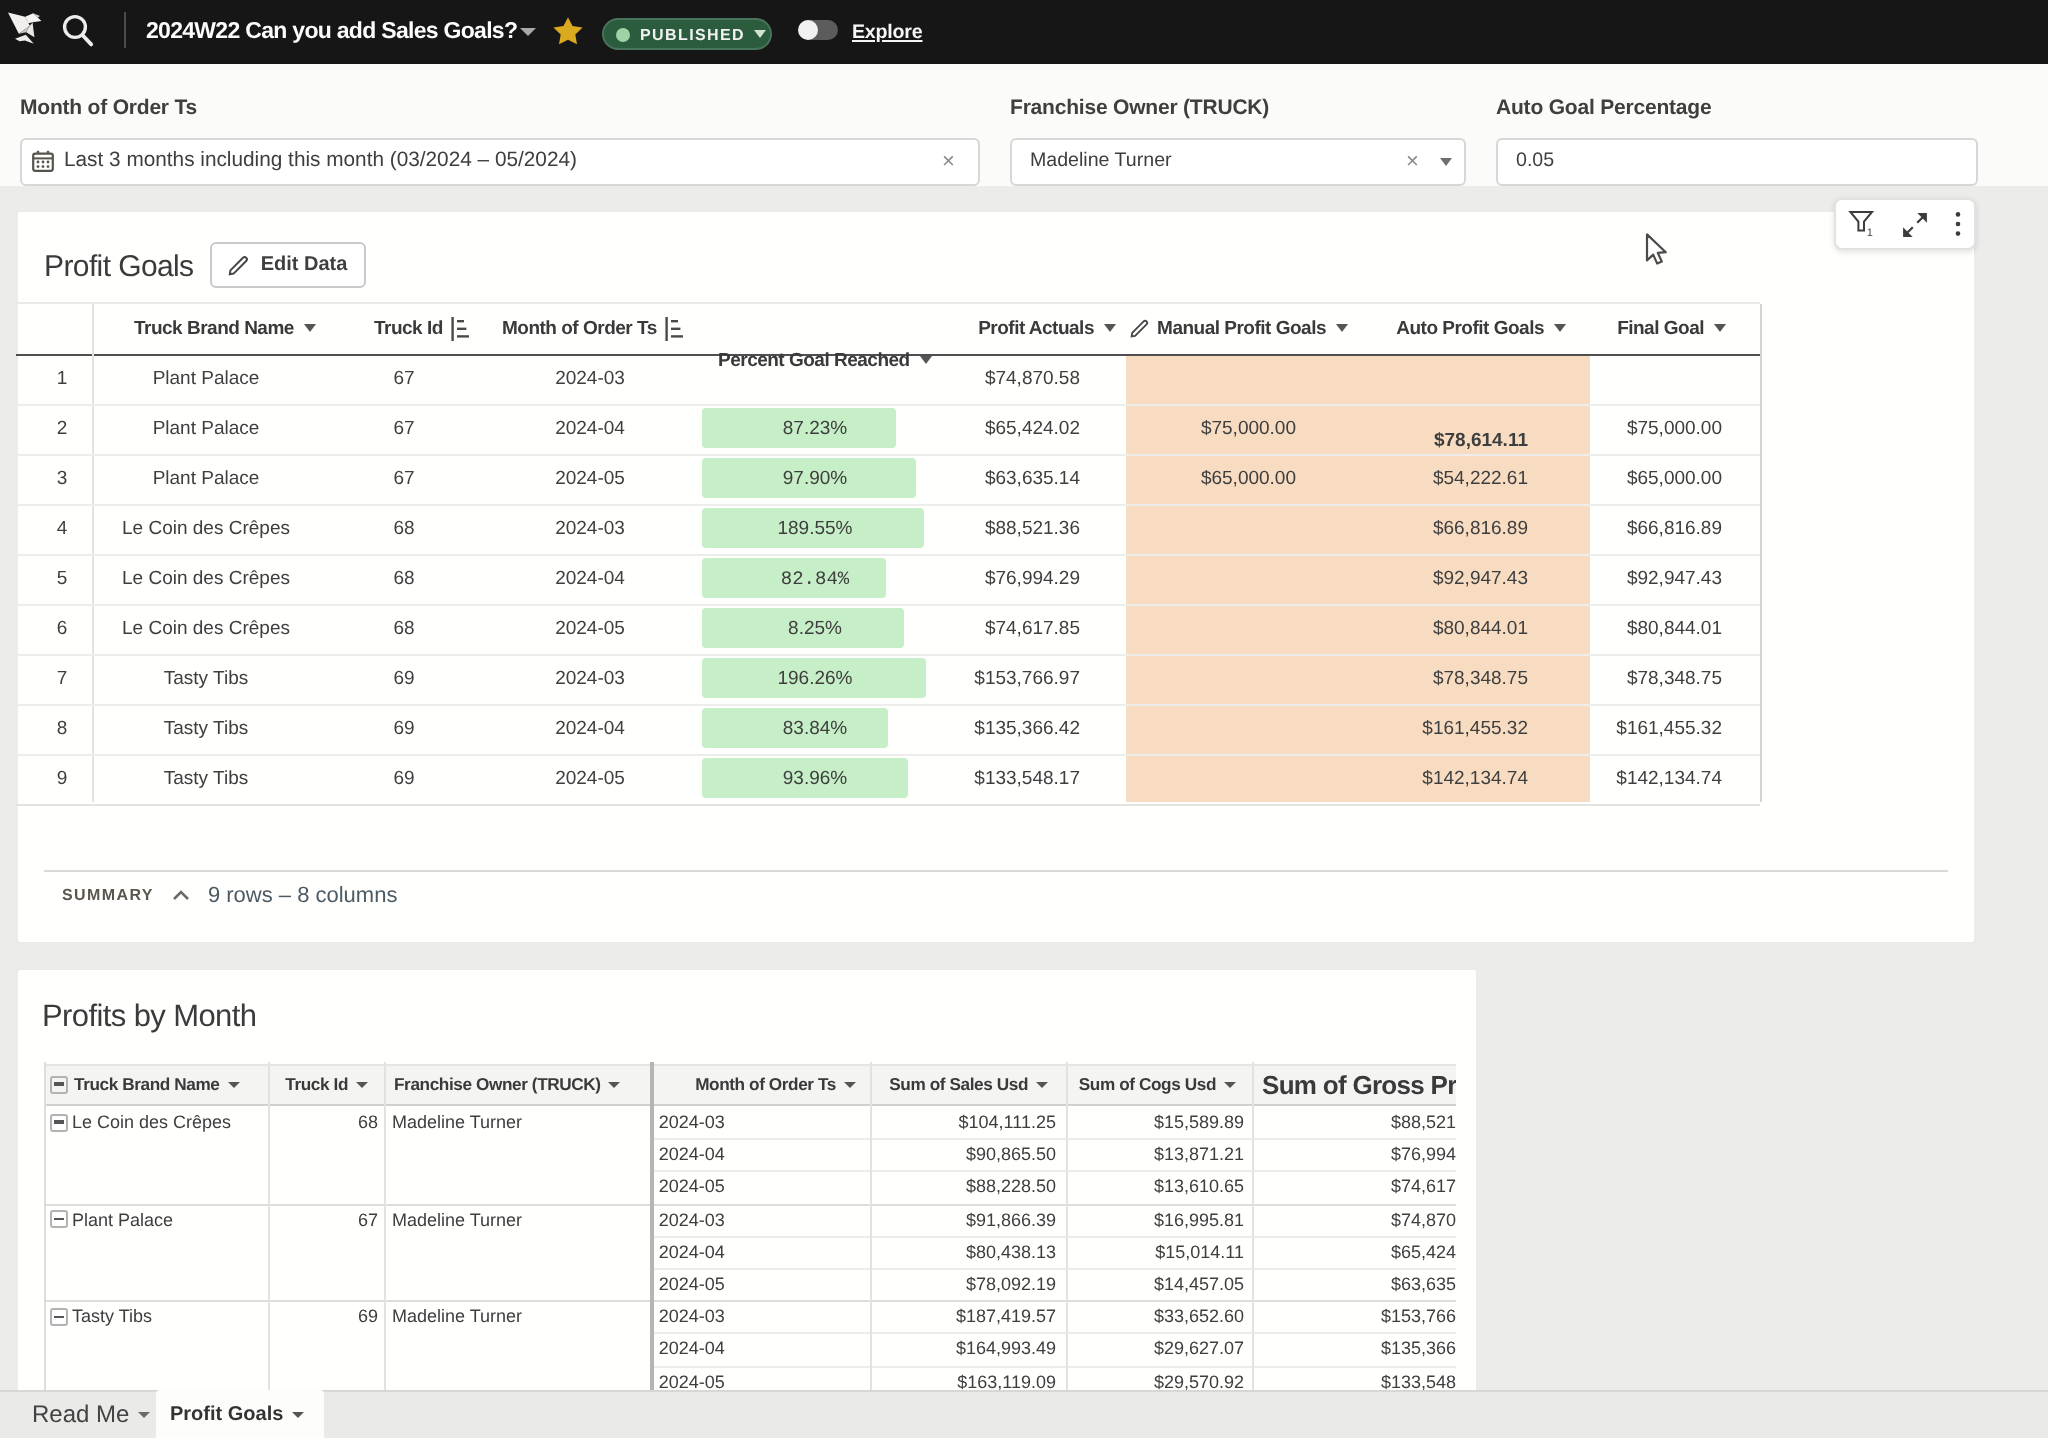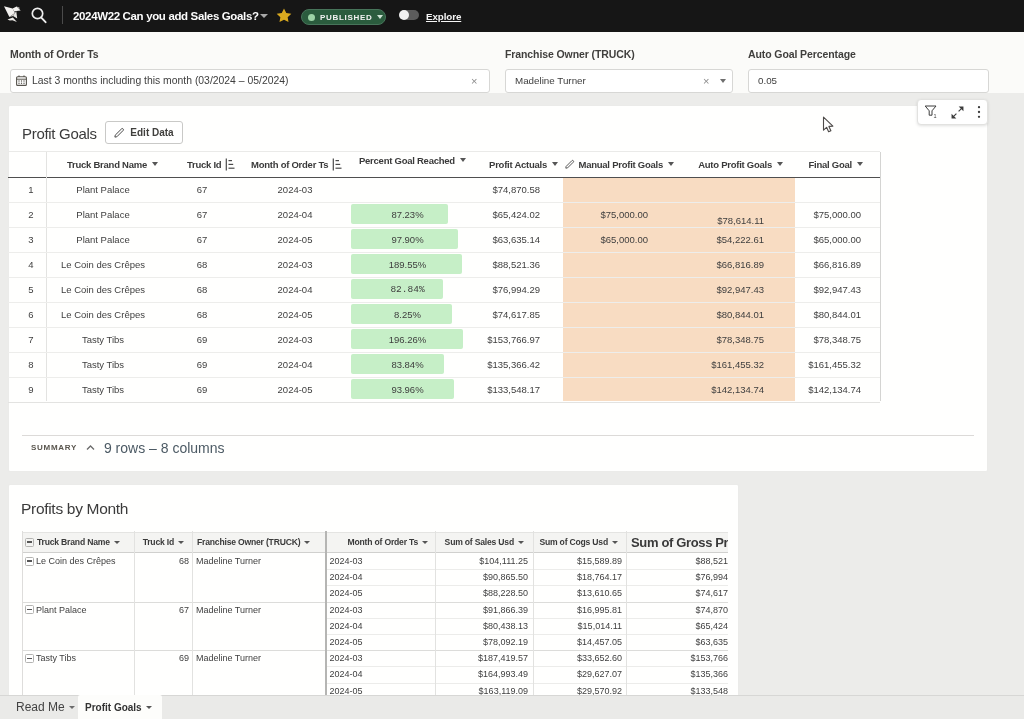--- a/index.html
+++ b/index.html
@@ -102,41 +102,41 @@
       </g>
     </svg></div>
 <div class="abs lft hd1" style="left:251px;top:152px;height:24.5px;">Month of Order Ts<svg width="10" height="13" viewBox="0 0 10 13" style="margin-left:4px;">
       <g stroke="#4a4a4a" stroke-width="1.2">
         <line x1="1.3" y1="0.5" x2="1.3" y2="12.5"></line>
         <line x1="3.5" y1="2.6" x2="7.0" y2="2.6"></line>
         <line x1="3.5" y1="6.4" x2="8.2" y2="6.4"></line>
         <line x1="3.5" y1="10.2" x2="9.5" y2="10.2"></line>
       </g>
     </svg></div>
-<div class="abs lft hd1" style="left:359px;top:148px;height:24.5px;justify-content:center;">Percent Goal Reached<span class="car"></span></div>
+<div class="abs lft hd1" style="left:359px;top:168px;height:24.5px;justify-content:center;">Percent Goal Reached<span class="car"></span></div>
 <div class="abs rgt hd1" style="left:465px;width:98px;top:152px;height:24.5px;padding-right:5px;">Profit Actuals<span class="car"></span></div>
 <div class="abs rgt hd1" style="left:563px;width:117px;top:152px;height:24.5px;padding-right:6px;"><svg width="10" height="10" viewBox="0 0 11 11" style="margin-right:4px;">
       <path d="M1.2 8.2 L7.5 1.9 a1.1 1.1 0 0 1 1.6 1.6 L2.8 9.8 L0.9 10.1 Z" fill="none" stroke="#474747" stroke-width="1"></path>
     </svg>Manual Profit Goals<span class="car"></span></div>
 <div class="abs rgt hd1" style="left:680px;width:109px;top:152px;height:24.5px;padding-right:6px;">Auto Profit Goals<span class="car"></span></div>
 <div class="abs rgt hd1" style="left:789px;width:80px;top:152px;height:24.5px;padding-right:6px;">Final Goal<span class="car"></span></div>
 <div class="abs ctr t1" style="left:12px;width:38px;top:176.5px;height:25.0px;">1</div>
 <div class="abs ctr t1" style="left:46px;width:114px;top:176.5px;height:25.0px;">Plant Palace</div>
 <div class="abs ctr t1" style="left:160px;width:84px;top:176.5px;height:25.0px;">67</div>
 <div class="abs ctr t1" style="left:244px;width:102px;top:176.5px;height:25.0px;">2024-03</div>
 <div class="abs rgt t1" style="left:440px;width:100px;top:176.5px;height:25.0px;">$74,870.58</div>
 <div class="abs ctr t1" style="left:12px;width:38px;top:201.5px;height:25.0px;">2</div>
 <div class="abs ctr t1" style="left:46px;width:114px;top:201.5px;height:25.0px;">Plant Palace</div>
 <div class="abs ctr t1" style="left:160px;width:84px;top:201.5px;height:25.0px;">67</div>
 <div class="abs ctr t1" style="left:244px;width:102px;top:201.5px;height:25.0px;">2024-04</div>
 <div class="abs" style="left:351px;top:204.0px;width:96.5px;height:20px;background:#c6efc7;border-radius:2px;"></div>
 <div class="abs ctr t1" style="left:348px;width:119px;top:201.5px;height:25.0px;">87.23%</div>
 <div class="abs rgt t1" style="left:440px;width:100px;top:201.5px;height:25.0px;">$65,424.02</div>
 <div class="abs rgt t1" style="left:548px;width:100px;top:201.5px;height:25.0px;">$75,000.00</div>
-<div class="abs rgt t1" style="left:664px;width:100px;top:201.5px;height:38px;">$78,614.11</div>
+<div class="abs rgt t1" style="left:664px;width:100px;top:201.5px;height:38px;font-weight:bold;">$78,614.11</div>
 <div class="abs rgt t1" style="left:761px;width:100px;top:201.5px;height:25.0px;">$75,000.00</div>
 <div class="abs ctr t1" style="left:12px;width:38px;top:226.5px;height:25.0px;">3</div>
 <div class="abs ctr t1" style="left:46px;width:114px;top:226.5px;height:25.0px;">Plant Palace</div>
 <div class="abs ctr t1" style="left:160px;width:84px;top:226.5px;height:25.0px;">67</div>
 <div class="abs ctr t1" style="left:244px;width:102px;top:226.5px;height:25.0px;">2024-05</div>
 <div class="abs" style="left:351px;top:229.0px;width:106.5px;height:20px;background:#c6efc7;border-radius:2px;"></div>
 <div class="abs ctr t1" style="left:348px;width:119px;top:226.5px;height:25.0px;">97.90%</div>
 <div class="abs rgt t1" style="left:440px;width:100px;top:226.5px;height:25.0px;">$63,635.14</div>
 <div class="abs rgt t1" style="left:548px;width:100px;top:226.5px;height:25.0px;">$65,000.00</div>
 <div class="abs rgt t1" style="left:664px;width:100px;top:226.5px;height:25.0px;">$54,222.61</div>
@@ -194,21 +194,21 @@
 <div class="abs ctr t1" style="left:348px;width:119px;top:376.5px;height:25.0px;">93.96%</div>
 <div class="abs rgt t1" style="left:440px;width:100px;top:376.5px;height:25.0px;">$133,548.17</div>
 <div class="abs rgt t1" style="left:664px;width:100px;top:376.5px;height:25.0px;">$142,134.74</div>
 <div class="abs rgt t1" style="left:761px;width:100px;top:376.5px;height:25.0px;">$142,134.74</div>
 <div class="hline" style="left:22px;top:435px;width:952px;background:#dcdad8;"></div>
 <div class="abs" style="left:31px;top:441px;height:13px;display:flex;align-items:center;">
 <span style="font-size:8px;font-weight:bold;color:#5a564e;letter-spacing:0.7px;">SUMMARY</span>
 <svg width="9" height="6" viewBox="0 0 9 6" style="margin-left:9px;">
       <polyline points="1,4.5 4.5,1 8,4.5" fill="none" stroke="#6b6b6b" stroke-width="1.3"></polyline>
     </svg>
-<span style="font-size:14px;color:#4c5a64;margin-left:9px;">9 rows – 8 columns</span>
+<span style="font-size:11px;color:#4c5a64;margin-left:9px;">9 rows – 8 columns</span>
   </div>
 <div class="abs" style="left:917px;top:99px;width:71px;height:26px;background:#fff;border:1px solid #e2e2e0;border-radius:4px;box-shadow:0 1px 3px rgba(0,0,0,0.12);display:flex;align-items:center;justify-content:space-around;">
 <svg width="14" height="14" viewBox="0 0 14 14">
       <path d="M1.2 1 L12 1 L8 5.8 L8 10.2 L5.2 10.2 L5.2 5.8 Z" fill="none" stroke="#3c3c3c" stroke-width="1"></path>
       <text x="9.4" y="13.2" font-size="5.5" fill="#3c3c3c" font-family="Liberation Sans">1</text>
     </svg>
 <svg width="13" height="13" viewBox="0 0 13 13">
       <g stroke="#3c3c3c" stroke-width="1.1" fill="#3c3c3c">
         <line x1="7.6" y1="5.4" x2="11.4" y2="1.6"></line>
         <polygon points="11.9,1.1 11.9,4.0 9.0,1.1"></polygon>
@@ -261,21 +261,21 @@
       </div>
 <div class="abs lft t2" style="left:14px;width:100px;top:22.0px;height:16.2px;">Le Coin des Crêpes</div>
 <div class="abs rgt t2" style="left:112px;width:55px;top:22.0px;height:16.2px;">68</div>
 <div class="abs lft t2" style="left:174px;width:128px;top:22.0px;height:16.2px;">Madeline Turner</div>
 <div class="abs lft t2" style="left:307.4px;width:80px;top:22.0px;height:16.2px;">2024-03</div>
 <div class="abs rgt t2" style="left:406px;width:100px;top:22.0px;height:16.2px;">$104,111.25</div>
 <div class="abs rgt t2" style="left:500px;width:100px;top:22.0px;height:16.2px;">$15,589.89</div>
 <div class="abs rgt t2" style="left:618.5px;width:100px;top:22.0px;height:16.2px;">$88,521.36</div>
 <div class="abs lft t2" style="left:307.4px;width:80px;top:38.2px;height:16.2px;">2024-04</div>
 <div class="abs rgt t2" style="left:406px;width:100px;top:38.2px;height:16.2px;">$90,865.50</div>
-<div class="abs rgt t2" style="left:500px;width:100px;top:38.2px;height:16.2px;">$18,764.17</div>
+<div class="abs rgt t2" style="left:500px;width:100px;top:38.2px;height:16.2px;">$13,871.21</div>
 <div class="abs rgt t2" style="left:618.5px;width:100px;top:38.2px;height:16.2px;">$76,994.29</div>
 <div class="abs lft t2" style="left:307.4px;width:80px;top:54.4px;height:16.2px;">2024-05</div>
 <div class="abs rgt t2" style="left:406px;width:100px;top:54.4px;height:16.2px;">$88,228.50</div>
 <div class="abs rgt t2" style="left:500px;width:100px;top:54.4px;height:16.2px;text-align:right;">$13,610.65</div>
 <div class="abs rgt t2" style="left:618.5px;width:100px;top:54.4px;height:16.2px;">$74,617.85</div>
 <div class="abs" style="left:2.5px;top:74.1px;width:9px;height:9px;border:1px solid #b3b3b1;border-radius:1.5px;background:#fff;display:flex;align-items:center;justify-content:center;">
         <div style="width:5px;height:1.2px;background:#555;"></div>
       </div>
 <div class="abs lft t2" style="left:14px;width:100px;top:70.6px;height:16.2px;">Plant Palace</div>
 <div class="abs rgt t2" style="left:112px;width:55px;top:70.6px;height:16.2px;">67</div>

